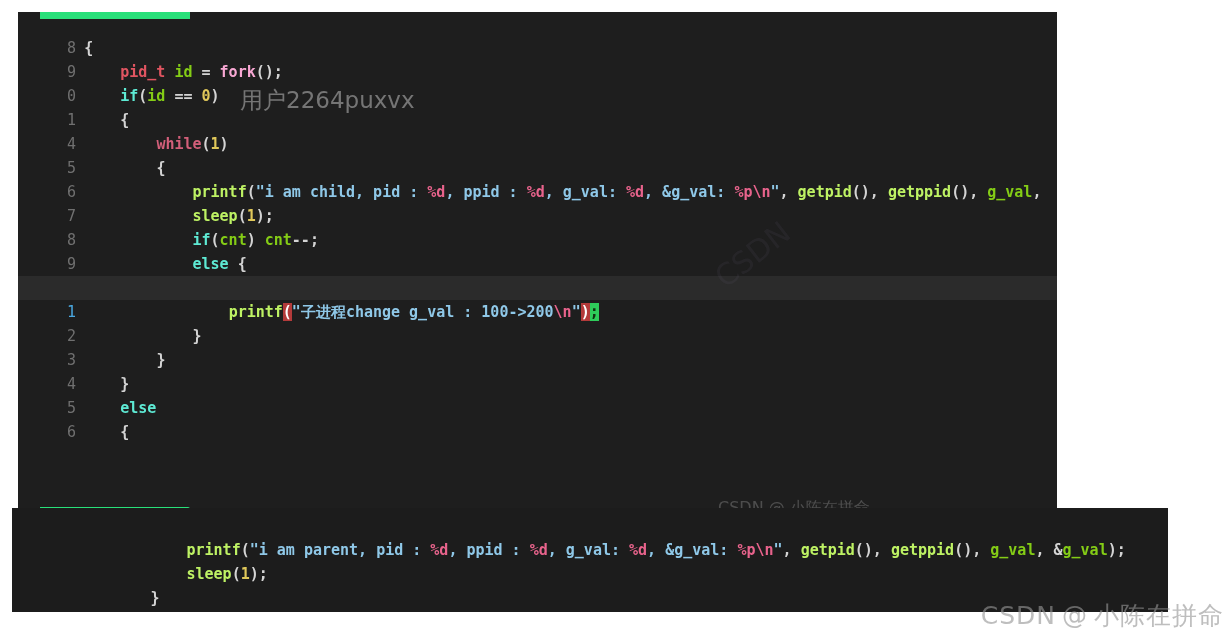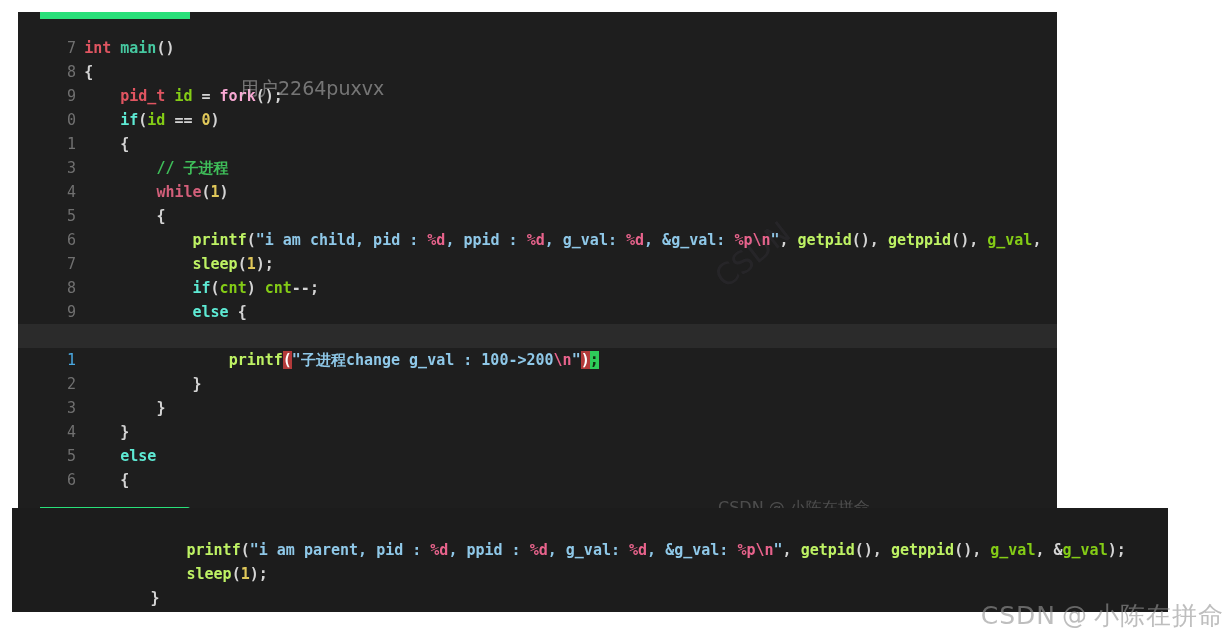--- a/index.html
+++ b/index.html
@@ -90,23 +90,23 @@
     top: 495px;
     width: 150px;
     height: 10px;
     clip-path: polygon(0 0, 100% 0, 88% 100%, 0 100%);
   }
 
   
   #wm-user {
     position: absolute;
     left: 222px;
-    top: 64px;
-    font-family: "DejaVu Sans", "Liberation Sans", sans-serif;
-    font-size: 19px;
+    top: 73px;
+    font-family: "DejaVu Sans", "Liberation Sans", sans-serif;
+    font-size: 23px;
     color: rgba(190,190,190,0.55);
     z-index: 6;
     pointer-events: none;
     white-space: nowrap;
   }
   #wm-diagonal {
     position: absolute;
     left: 690px;
     top: 255px;
     transform: rotate(-38deg);
@@ -159,44 +159,38 @@
   }
   #csdn-watermark .cs-at { margin: 0 6px; }
 </style>
 </head>
 <body>
 
 <div id="editor-panel">
 
   <div class="green-bar" id="green-bar-top"></div>
 
-  <div class="code-line">
-    <span class="gutter">7</span><span class="codetext"><span class="t-kw">int</span> <span class="t-main">main</span><span class="t-punc">()</span></span>
-  </div>
 
   <div class="code-line">
     <span class="gutter">8</span><span class="codetext"><span class="t-punc">{</span></span>
   </div>
 
   <div class="code-line">
     <span class="gutter">9</span><span class="codetext">    <span class="t-kw">pid_t</span> <span class="t-var">id</span> <span class="t-punc">=</span> <span class="t-fn2">fork</span><span class="t-punc">();</span></span>
   </div>
 
   <div class="code-line">
     <span class="gutter">0</span><span class="codetext">    <span class="t-ctrl">if</span><span class="t-punc">(</span><span class="t-var">id</span> <span class="t-punc">==</span> <span class="t-num">0</span><span class="t-punc">)</span></span>
   </div>
 
   <div class="code-line">
     <span class="gutter">1</span><span class="codetext">    <span class="t-punc">{</span></span>
   </div>
 
 
-  <div class="code-line">
-    <span class="gutter">3</span><span class="codetext">        <span class="t-cmt">// 子进程</span></span>
-  </div>
 
   <div class="code-line">
     <span class="gutter">4</span><span class="codetext">        <span class="t-loop">while</span><span class="t-punc">(</span><span class="t-num">1</span><span class="t-punc">)</span></span>
   </div>
 
   <div class="code-line">
     <span class="gutter">5</span><span class="codetext">        <span class="t-punc">{</span></span>
   </div>
 
   <div class="code-line">

